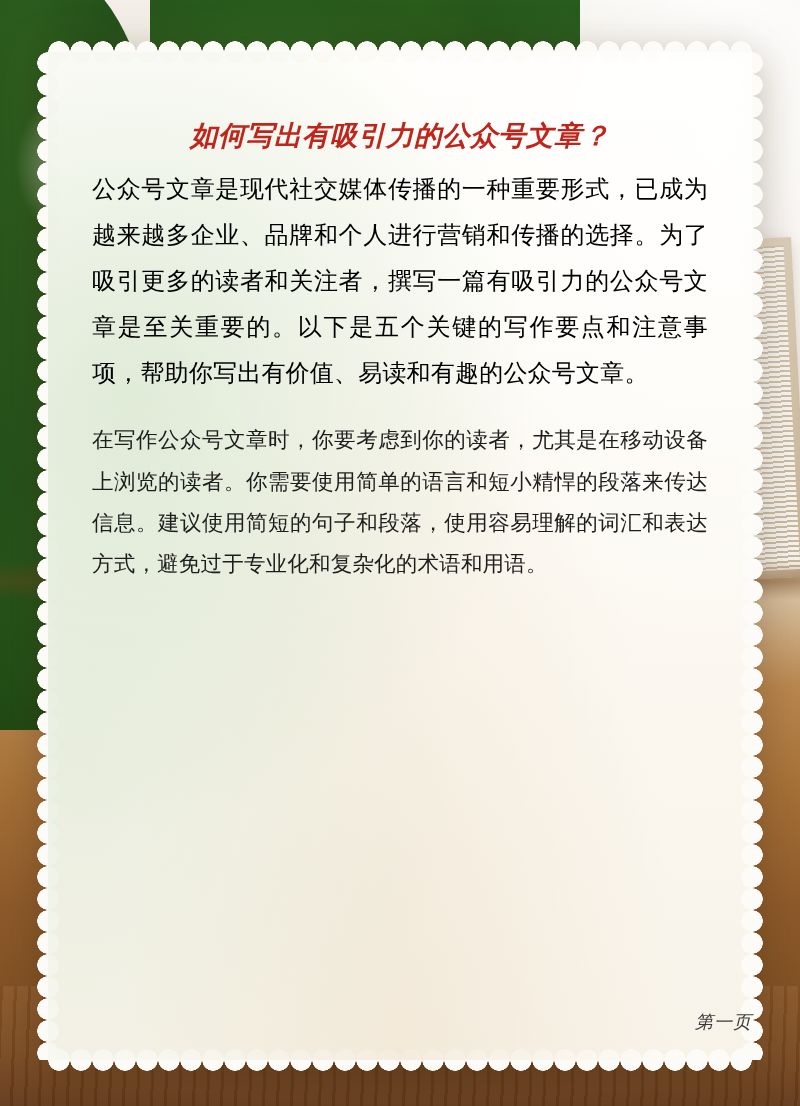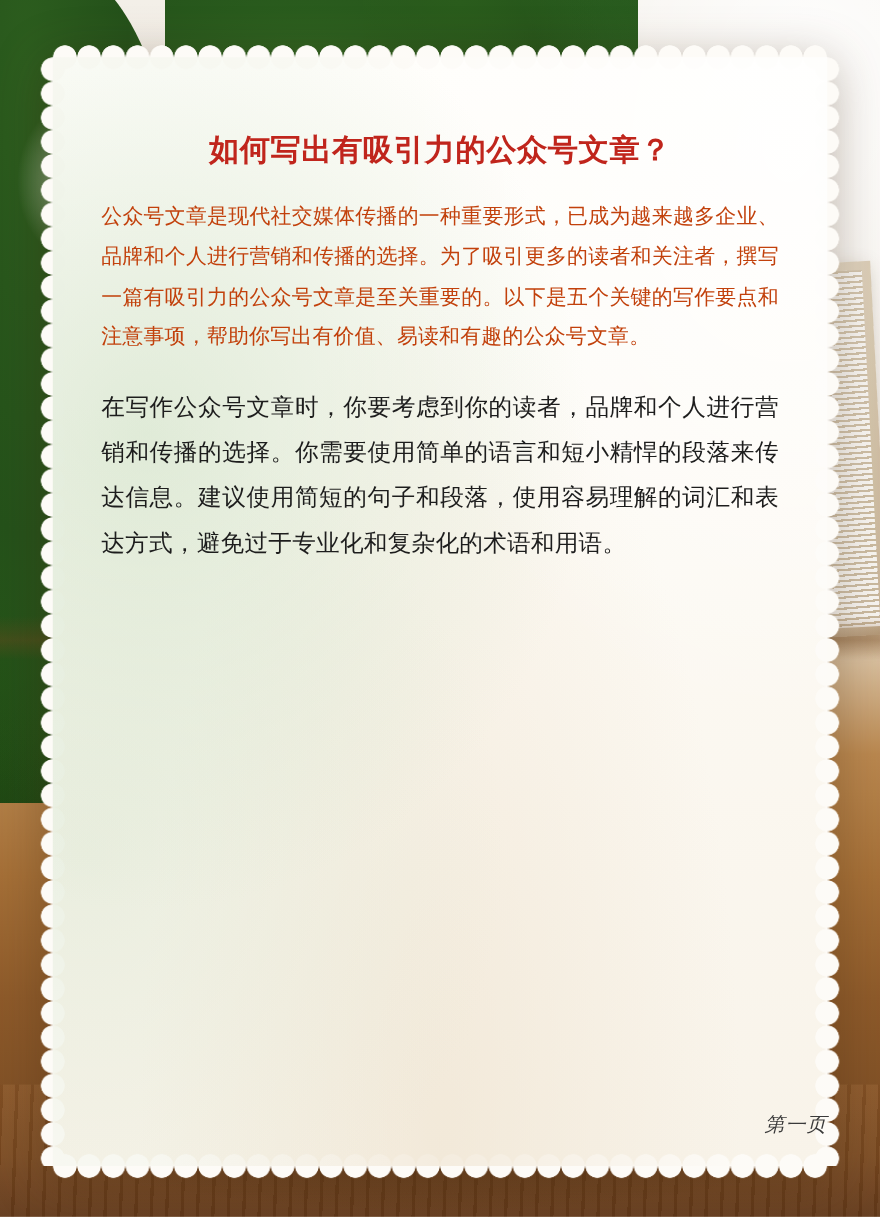--- a/index.html
+++ b/index.html
@@ -160,27 +160,28 @@
     left: 0; top: 0;
     width: 704px; height: 1008px;
     padding: 58px 44px 34px 44px;
   }
   .doc-title {
     color: #c0251c;
     font-size: 27.5px;
     font-weight: bold;
     text-align: center;
     letter-spacing: 0.5px;
-    margin: 8px 0 26px 0;
+    margin: 8px 0 12px 0;
     font-family: "Liberation Serif", serif;
+    font-style: italic;
   }
   .para {
-    font-size: 19px;
+    font-size: 24px;
     line-height: 1.92;
-    color: #c2410c;
+    color: #000000;
     text-align: justify;
     text-justify: inter-ideograph;
     margin: 0 0 24px 0;
     letter-spacing: 0.2px;
   }
   .section-head {
     font-size: 21.5px;
     line-height: 1.78;
     color: #111;
     margin: 0 0 2px 0;
@@ -227,17 +228,17 @@
   <div class="scal scal-left"></div>
   <div class="scal scal-right"></div>
   <div class="paper-tint"></div>
 
   <div class="doc">
     <h1 class="doc-title">如何写出有吸引力的公众号文章？</h1>
 
     <p class="para">公众号文章是现代社交媒体传播的一种重要形式，已成为越来越多企业、品牌和个人进行营销和传播的选择。为了吸引更多的读者和关注者，撰写一篇有吸引力的公众号文章是至关重要的。以下是五个关键的写作要点和注意事项，帮助你写出有价值、易读和有趣的公众号文章。</p>
 
 
-    <p class="section-body">在写作公众号文章时，你要考虑到你的读者，品牌和个人进行营销和传播的选择。你需要使用简单的语言和短小精悍的段落来传达信息。建议使用简短的句子和段落，使用容易理解的词汇和表达方式，避免过于专业化和复杂化的术语和用语。</p>
+    <p class="section-body">在写作公众号文章时，你要考虑到你的读者，尤其是在移动设备上浏览的读者。你需要使用简单的语言和短小精悍的段落来传达信息。建议使用简短的句子和段落，使用容易理解的词汇和表达方式，避免过于专业化和复杂化的术语和用语。</p>
 
     <div class="page-footer">第一页</div>
   </div>
 </div>
 
 </body></html>

